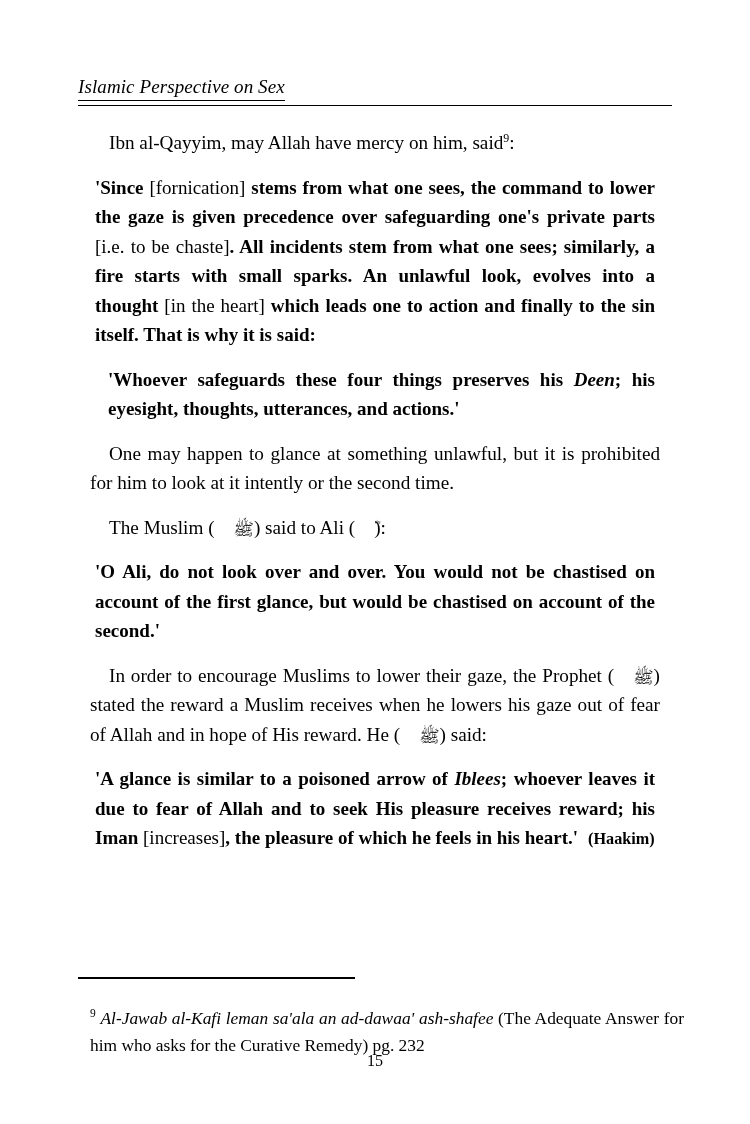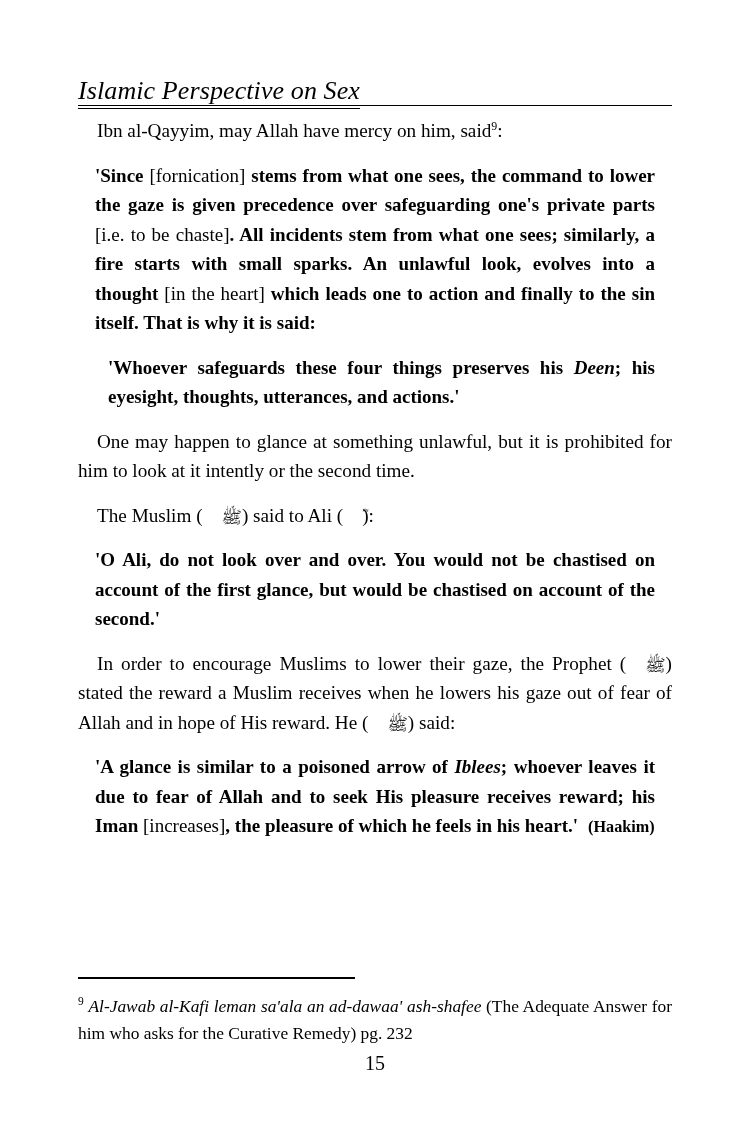--- a/index.html
+++ b/index.html
@@ -25,21 +25,21 @@
 
   
   .header {
     position: absolute;
     left: 78px;
     top: 76px;
     width: 594px;
   }
   .header-title {
     font-style: italic;
-    font-size: 26px;
+    font-size: 19px;
     line-height: 1.15;
     letter-spacing: 0.1px;
     padding-bottom: 2px;
     display: inline-block;
     border-bottom: 1.6px solid #000;
     white-space: nowrap;
   }
   .header-rule {
     position: absolute;
     left: 0;
@@ -51,21 +51,21 @@
 
   
   .content {
     position: absolute;
     left: 78px;
     top: 116px;
     width: 594px;
   }
 
   p {
-    margin: 0;
+    margin: 12px;
   }
 
   
   .body-par {
     font-size: 19.2px;
     line-height: 29.5px;
     text-align: justify;
     text-indent: 19px;
     margin-bottom: 15px;
   }
@@ -144,21 +144,21 @@
     font-size: 0.66em;
   }
 
   
   .folio {
     position: absolute;
     left: 0;
     top: 1052px;
     width: 750px;
     text-align: center;
-    font-size: 20px;
+    font-size: 16px;
   }
 </style>
 </head>
 <body>
 
 <div class="page">
 
   <div class="header">
     <span class="header-title">Islamic Perspective on Sex</span>
     <div class="header-rule"></div>

